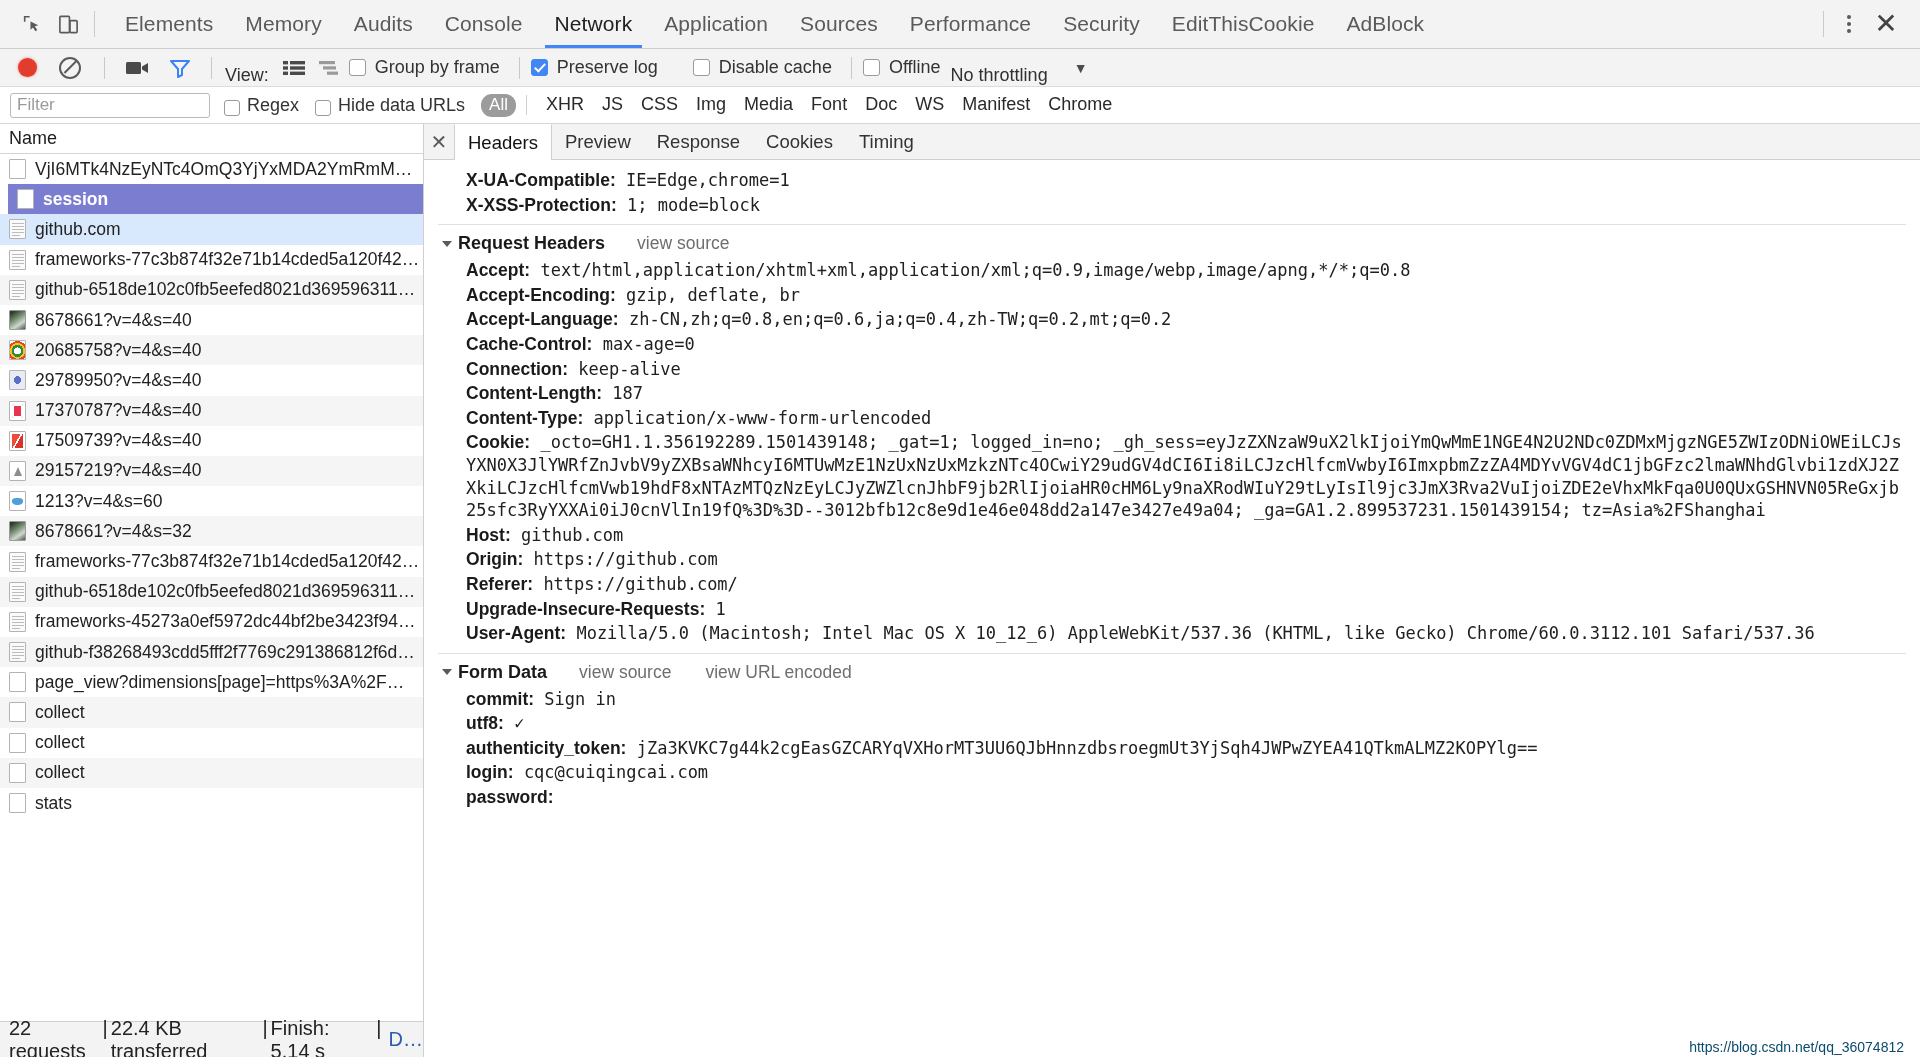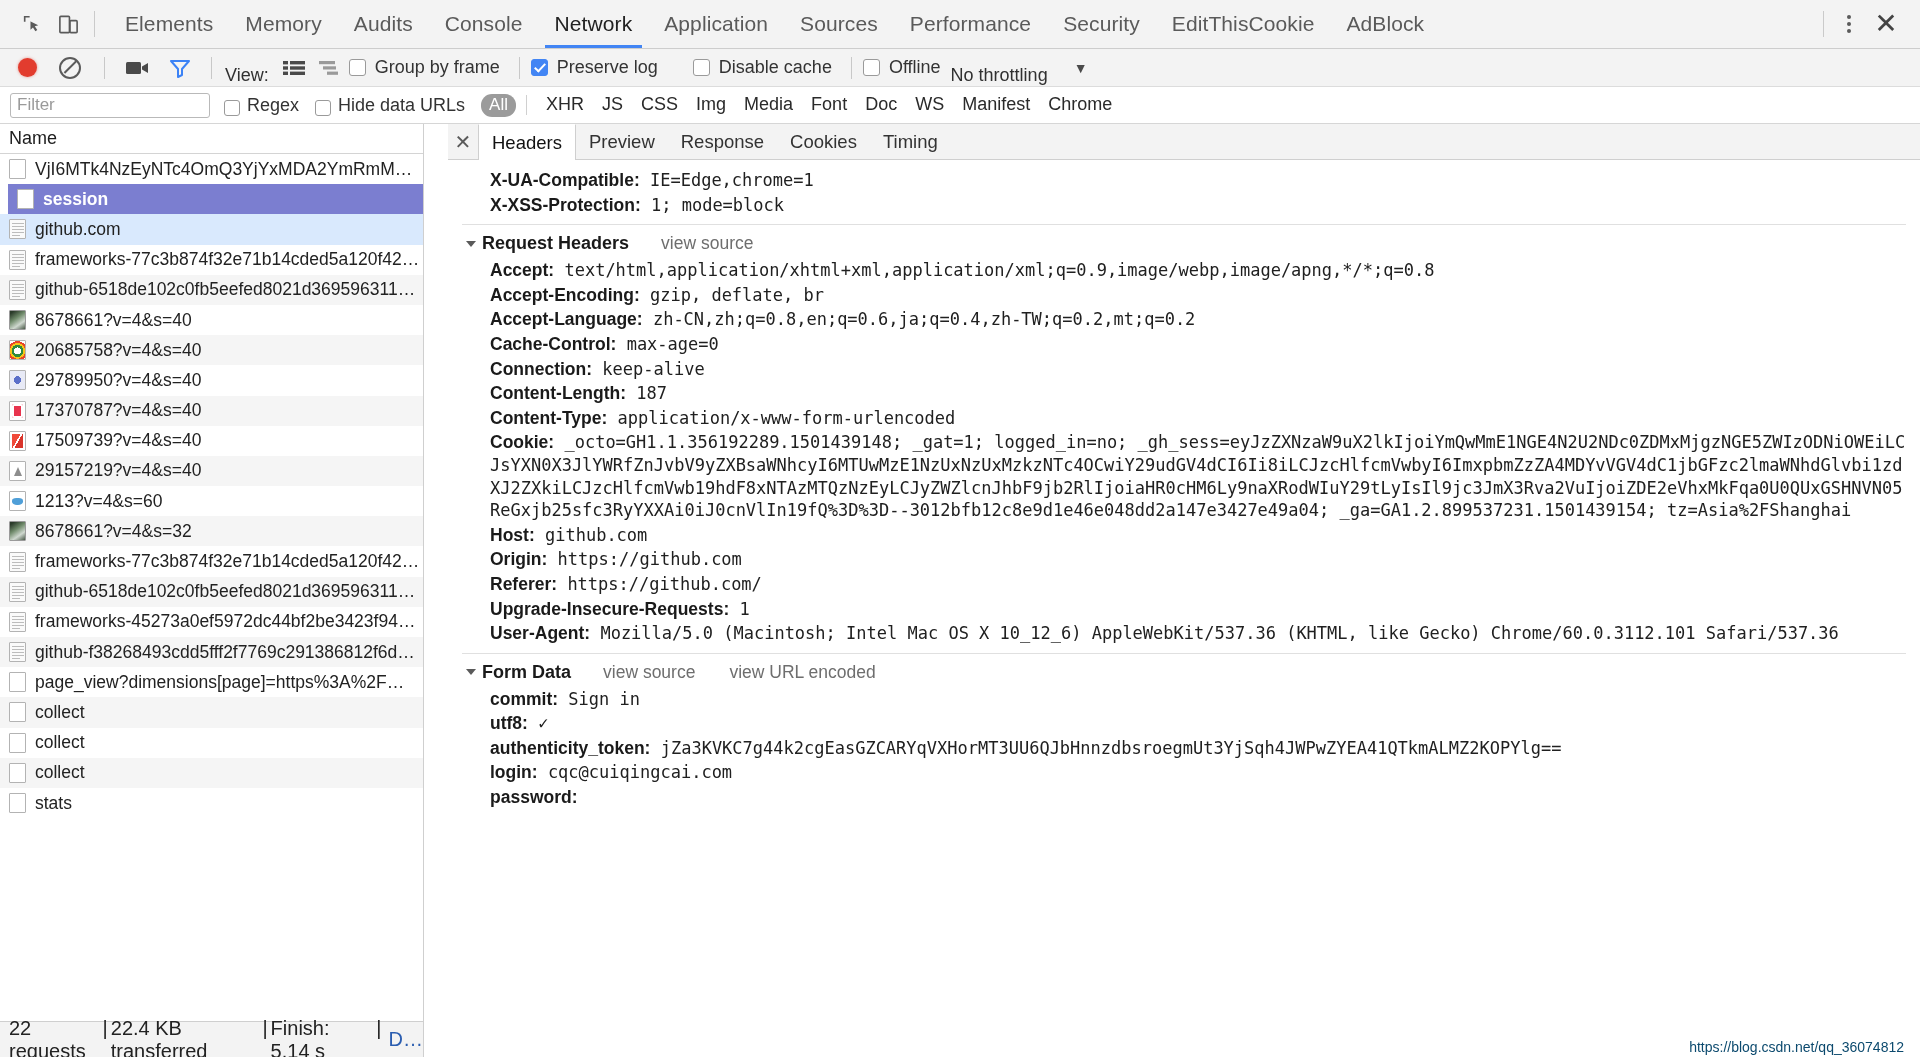--- a/index.html
+++ b/index.html
@@ -145,21 +145,21 @@
     padding: 1px 8px 2px; font-size: 17px;
     margin-right: 6px; cursor: pointer;
   }
   .type-sep { width:1px; height: 20px; background:#d0d0d0; margin: 0 10px 0 4px;}
   .type-pill {
     padding: 1px 9px 2px; font-size: 18px; color: #2a2a2a;
     cursor: pointer; border-radius: 11px;
   }
 
   
-  .main { flex: 1; display: flex; min-height: 0; gap: 24px; }
+  .main { flex: 1; display: flex; min-height: 0; }
 
   
   .left {
     width: 424px; min-width: 424px;
     display: flex; flex-direction: column;
     border-right: 1px solid #cfcfcf;
     background: #fff;
     box-sizing: border-box;
   }
   .col-header {

